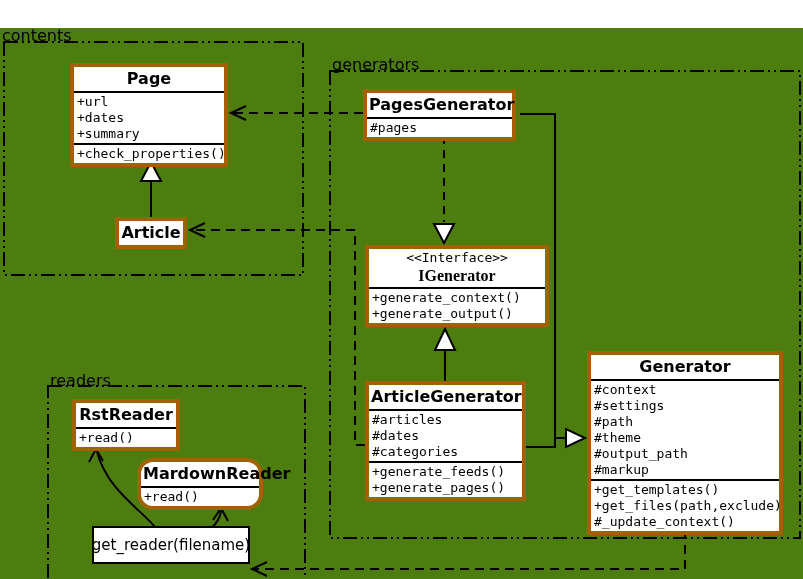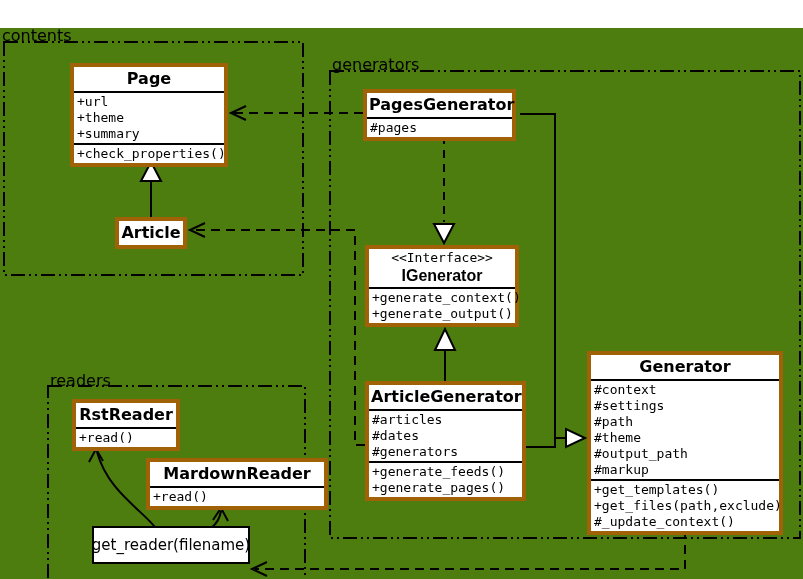--- a/index.html
+++ b/index.html
@@ -17,21 +17,21 @@
   }
   .cls-title{
     font-family:"DejaVu Sans",sans-serif;font-weight:bold;font-size:16px;
     line-height:22px;text-align:center;padding:1px 2px;white-space:nowrap;
   }
   .stereotype{
     font-family:"DejaVu Sans Mono",monospace;font-weight:normal;font-size:13px;
     line-height:15px;text-align:center;white-space:nowrap;
   }
   .iface-name{
-    font-family:Liberation Sans, sans-serif;font-weight:bold;font-size:16px;
+    font-family:Liberation Serif, serif;font-weight:bold;font-size:16px;
     line-height:21px;text-align:center;white-space:nowrap;
   }
   .cls-sec{border-top:2px solid #000;padding:1px 3px;}
   .member{
     font-family:"DejaVu Sans Mono",monospace;font-size:13px;line-height:16px;
     white-space:pre;
   }
   .plainbox{
     position:absolute;box-sizing:border-box;border:2px solid #000;background:#fff;
     display:flex;align-items:center;justify-content:center;
@@ -79,56 +79,56 @@
   </svg>
 
   <div class="pkg-label" style="left:2px;top:-1px;">contents</div>
   <div class="pkg-label" style="left:332px;top:28px;">generators</div>
   <div class="pkg-label" style="left:50px;top:344px;">readers</div>
 
   <div class="cls" style="left:70px;top:35px;width:158px;">
     <div class="cls-title">Page</div>
     <div class="cls-sec">
       <div class="member">+url</div>
-      <div class="member">+theme</div>
+      <div class="member">+dates</div>
       <div class="member">+summary</div>
     </div>
     <div class="cls-sec">
       <div class="member">+check_properties()</div>
     </div>
   </div>
 
   <div class="cls" style="left:115px;top:189px;width:72px;">
     <div class="cls-title">Article</div>
   </div>
 
   <div class="cls" style="left:363px;top:61px;width:153px;">
     <div class="cls-title">PagesGenerator</div>
     <div class="cls-sec">
       <div class="member">#pages</div>
     </div>
   </div>
 
-  <div class="cls" style="left:365px;top:217px;width:154px;">
+  <div class="cls" style="left:365px;top:217px;width:184px;">
     <div class="cls-title" style="line-height:normal;">
       <div class="stereotype">&lt;&lt;Interface&gt;&gt;</div>
       <div class="iface-name">IGenerator</div>
     </div>
     <div class="cls-sec">
       <div class="member">+generate_context()</div>
       <div class="member">+generate_output()</div>
     </div>
   </div>
 
   <div class="cls" style="left:365px;top:353px;width:161px;">
     <div class="cls-title">ArticleGenerator</div>
     <div class="cls-sec">
       <div class="member">#articles</div>
       <div class="member">#dates</div>
-      <div class="member">#generators</div>
+      <div class="member">#categories</div>
     </div>
     <div class="cls-sec">
       <div class="member">+generate_feeds()</div>
       <div class="member">+generate_pages()</div>
     </div>
   </div>
 
   <div class="cls" style="left:587px;top:323px;width:196px;">
     <div class="cls-title">Generator</div>
     <div class="cls-sec">
@@ -146,21 +146,21 @@
     </div>
   </div>
 
   <div class="cls" style="left:72px;top:371px;width:108px;">
     <div class="cls-title">RstReader</div>
     <div class="cls-sec">
       <div class="member">+read()</div>
     </div>
   </div>
 
-  <div class="cls" style="left:146px;top:430px;width:182px;">
+  <div class="cls" style="left:137px;top:430px;width:126px;border-radius:16px;">
     <div class="cls-title">MardownReader</div>
     <div class="cls-sec">
       <div class="member">+read()</div>
     </div>
   </div>
 
   <div class="plainbox" style="left:92px;top:498px;width:158px;height:38px;">
     <span>get_reader(filename)</span>
   </div>
 

